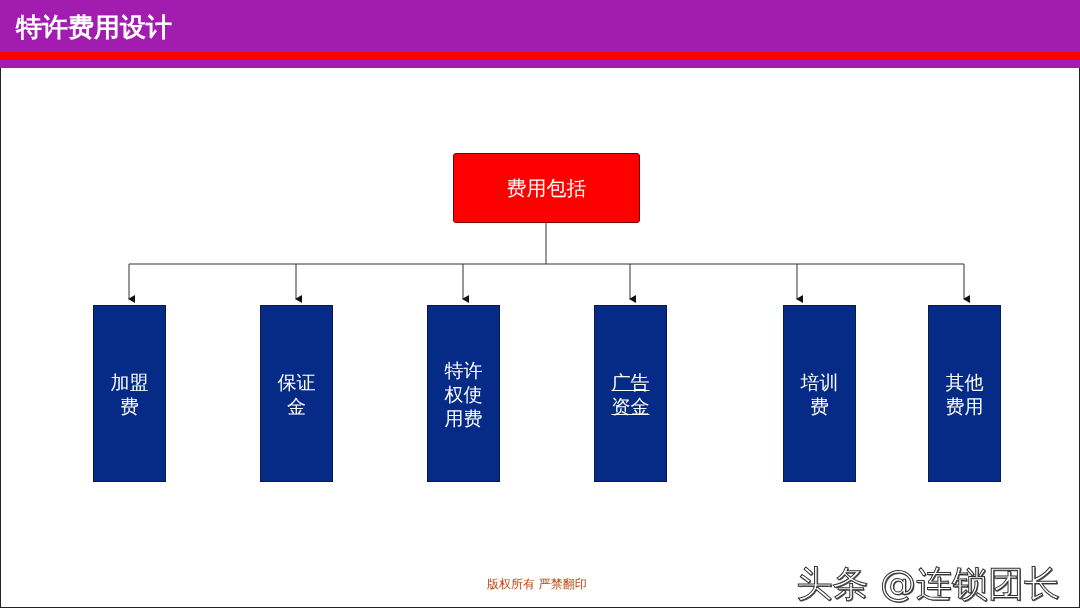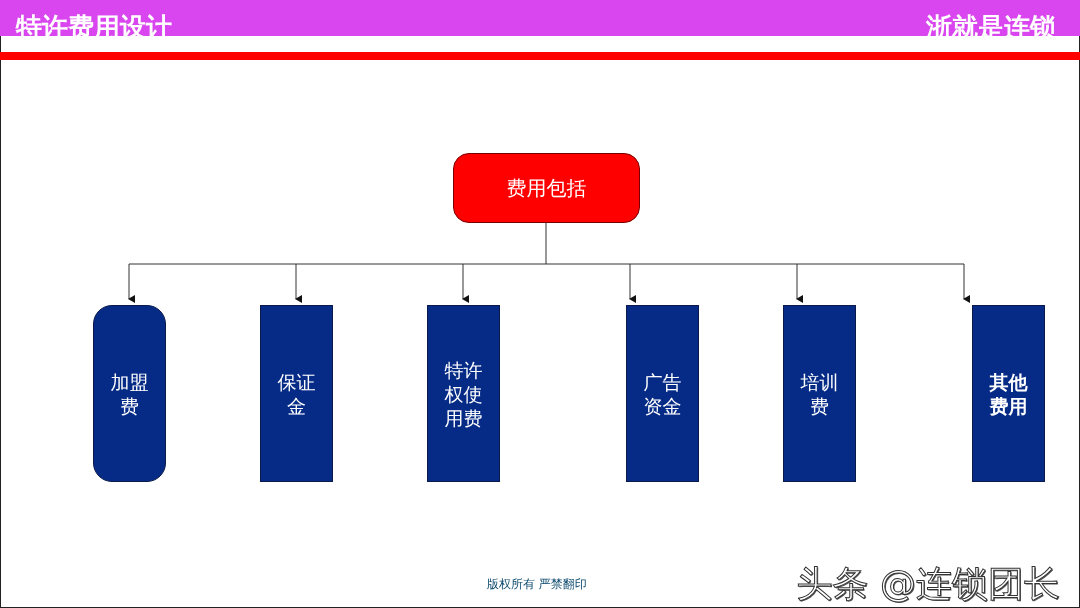--- a/index.html
+++ b/index.html
@@ -1,35 +1,34 @@
 <!DOCTYPE html>
 <html><head>
 <meta charset="utf-8">
 <style>
   html,body{margin:0;padding:0;}
   body{width:1080px;height:608px;position:relative;background:#ffffff;overflow:hidden;font-family:"DejaVu Sans","Liberation Sans",sans-serif;}
   .frame{position:absolute;left:0;top:0;width:1078px;height:606px;border:1px solid #222;}
-  .header{position:absolute;left:0;top:0;width:1080px;height:36px;background:#d946ef;}
+  .header{position:absolute;left:0;top:0;width:1080px;height:68px;background:#a21caf;}
   .stripe{position:absolute;left:0;top:52px;width:1080px;height:8px;background:#ff0000;}
   .title-left{position:absolute;left:16px;top:10px;color:#fff;font-size:26px;font-weight:bold;letter-spacing:0px;}
   .title-right{position:absolute;right:24px;top:10px;color:#fff;font-size:26px;font-weight:bold;}
-  .root{position:absolute;left:453px;top:153px;width:187px;height:70px;background:#fe0000;border:1px solid #7a0000;border-radius:16px;box-sizing:border-box;display:flex;align-items:center;justify-content:center;color:#fff;font-size:20px;}
+  .root{position:absolute;left:453px;top:153px;width:187px;height:70px;background:#fe0000;border:1px solid #7a0000;border-radius:3px;box-sizing:border-box;display:flex;align-items:center;justify-content:center;color:#fff;font-size:20px;}
   svg.lines{position:absolute;left:0;top:0;}
   .child{position:absolute;top:305px;width:73px;height:177px;background:#062b86;border:1px solid #0b1a4a;box-sizing:border-box;display:flex;align-items:center;justify-content:center;text-align:center;color:#fff;font-size:19px;line-height:24px;padding:0 8px;word-break:break-all;}
-  .footer{position:absolute;left:487px;top:576px;font-size:12px;color:#0c4a6e;}
+  .footer{position:absolute;left:487px;top:576px;font-size:12px;color:#c2410c;}
   .watermark{position:absolute;right:20px;top:560px;font-size:36px;color:#fff;-webkit-text-stroke:1px #333;text-shadow:1px 1px 0 #555;}
 </style>
 </head>
 <body>
 
 <div class="frame"></div>
 
 <div class="header">
   <div class="title-left">特许费用设计</div>
-  <div class="title-right">浙就是连锁</div>
 </div>
 <div class="stripe"></div>
 
 <svg class="lines" width="1080" height="608">
   <defs>
     <marker id="arr" markerWidth="8" markerHeight="8" refX="4" refY="6" orient="auto" markerUnits="userSpaceOnUse">
       <path d="M0,0 L8,0 L4,7 z" fill="#111"></path>
     </marker>
   </defs>
   <line x1="546" y1="223" x2="546" y2="264" stroke="#333" stroke-width="1"></line>
@@ -39,33 +38,33 @@
   <line x1="463" y1="264" x2="463" y2="299" stroke="#333" stroke-width="1" marker-end="url(#arr)"></line>
   <line x1="630" y1="264" x2="630" y2="299" stroke="#333" stroke-width="1" marker-end="url(#arr)"></line>
   <line x1="797" y1="264" x2="797" y2="299" stroke="#333" stroke-width="1" marker-end="url(#arr)"></line>
   <line x1="964" y1="264" x2="964" y2="299" stroke="#333" stroke-width="1" marker-end="url(#arr)"></line>
 </svg>
 
 <div class="root">
   <span>费用包括</span>
 </div>
 
-<div class="child" style="left:93px;border-radius:19px;">
+<div class="child" style="left:93px;">
   <span>加盟费</span>
 </div>
 <div class="child" style="left:260px;justify-content:flex-end;">
   <span>保证金</span>
 </div>
 <div class="child" style="left:427px;align-items:center;">
   <span>特许权使用费</span>
 </div>
-<div class="child" style="left:626px;">
+<div class="child" style="left:594px;text-decoration:underline;">
   <span>广告资金</span>
 </div>
 <div class="child" style="left:761px;margin-left:22px;">
   <span>培训费</span>
 </div>
-<div class="child" style="left:972px;font-weight:bold;">
+<div class="child" style="left:928px;">
   <span>其他费用</span>
 </div>
 
 <div class="footer">版权所有  严禁翻印</div>
 <div class="watermark">头条 @连锁团长</div>
 
 </body></html>

